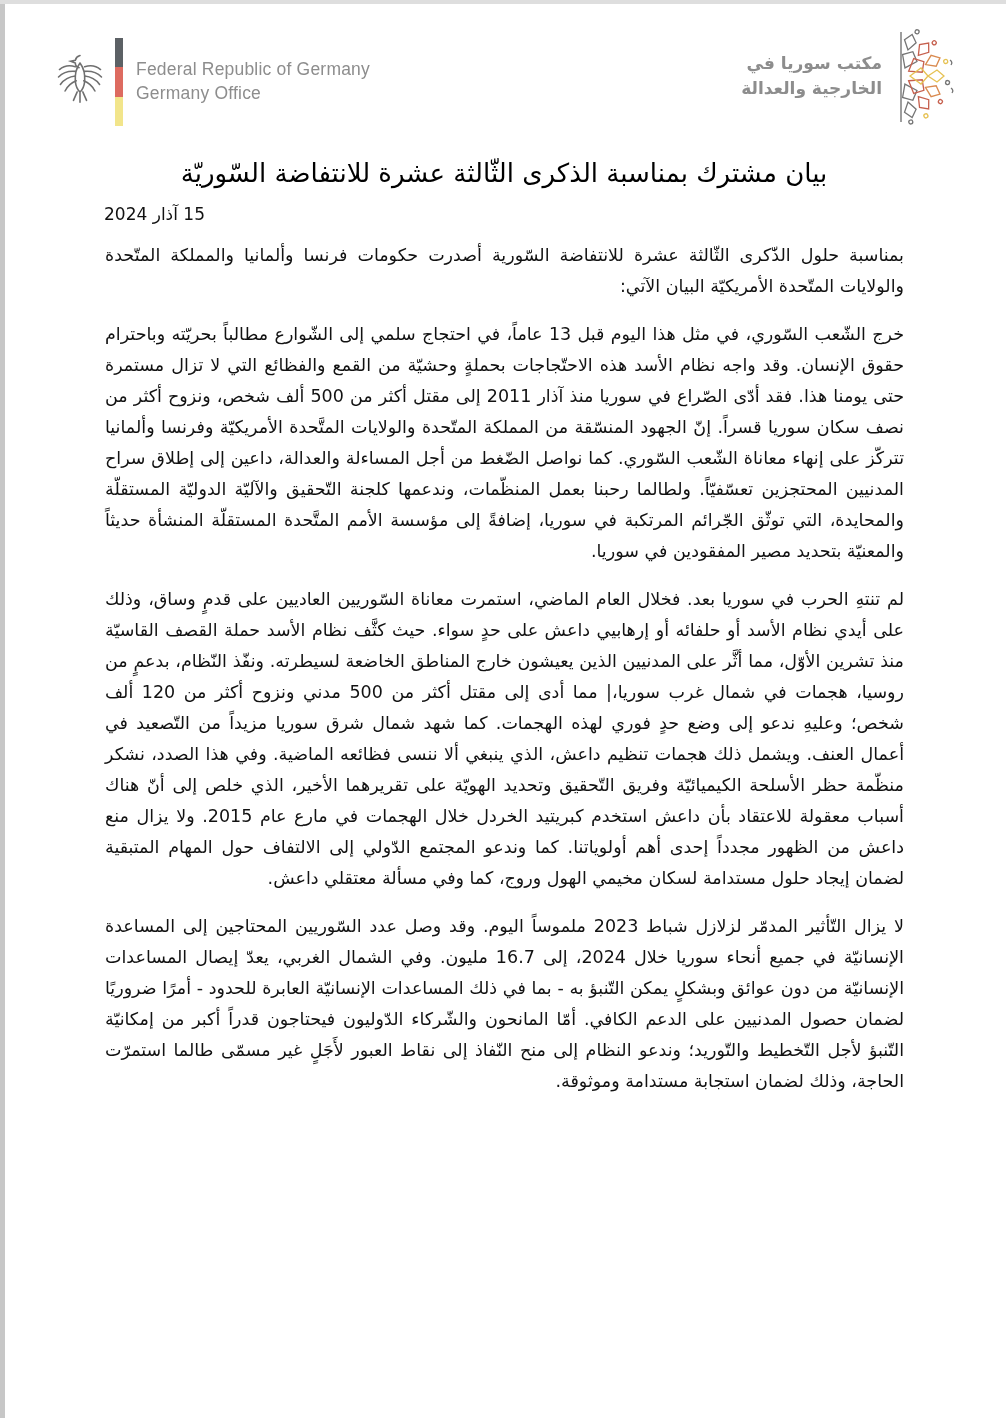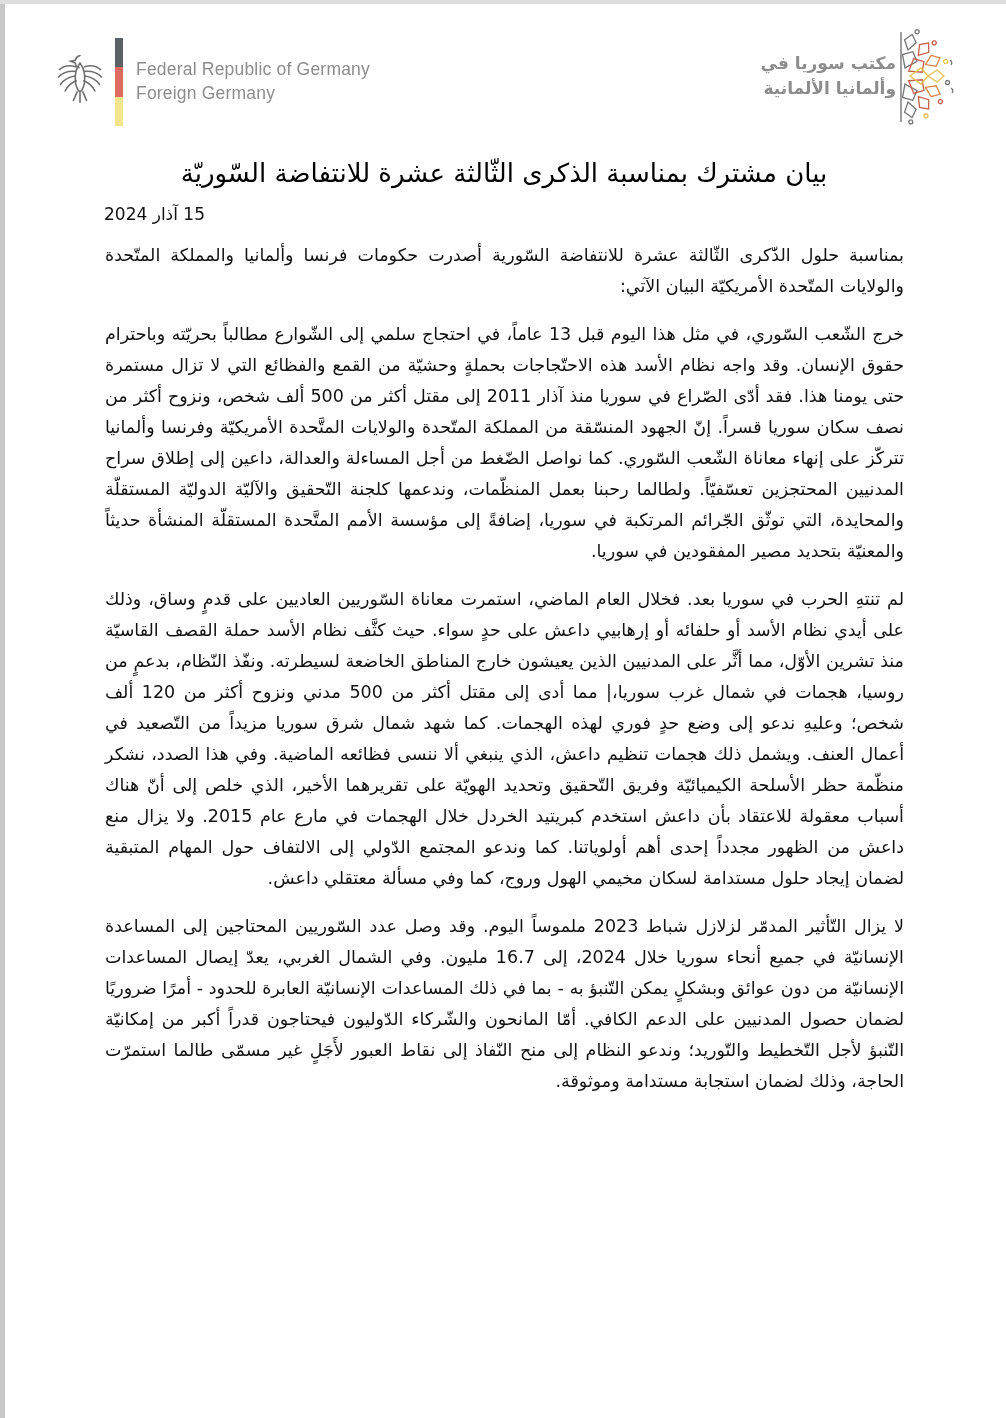--- a/index.html
+++ b/index.html
@@ -20,21 +20,21 @@
   .flag-bar { width: 8px; height: 88px; margin: 10px 0 0 7px; display: flex; flex-direction: column; }
   .flag-bar span { flex: 1; }
   .gov-text {
     margin-left: 13px; padding-top: 9px;
     color: #8d8d8d;
     font-family: "Liberation Sans", sans-serif;
     font-size: 17.5px; line-height: 1.32; letter-spacing: 0.2px;
   }
 
   
-  .syr-logo { position: absolute; top: 24px; right: 50px; display: flex; align-items: center; }
+  .syr-logo { position: absolute; top: 24px; right: 50px; display: flex; align-items: center; gap: 14px; }
   .syr-text {
     direction: rtl; text-align: right;
     color: #8d8d8d; font-weight: bold;
     font-size: 17px; line-height: 1.5;
     margin-left: 4px; white-space: nowrap;
   }
   .rosette-wrap { width: 60px; height: 104px; }
 
   
   .doc {
@@ -77,28 +77,28 @@
         </g>
       </svg>
     </div>
     <div class="flag-bar">
       <span style="background: rgb(92, 97, 101);"></span>
       <span style="background: rgb(221, 107, 96);"></span>
       <span style="background: rgb(242, 229, 139);"></span>
     </div>
     <div class="gov-text" style="color: rgb(141, 141, 141);">
       <div>Federal Republic of Germany</div>
-      <div>Foreign Germany</div>
+      <div>Germany Office</div>
     </div>
   </div>
 
   <div class="syr-logo">
     <div class="syr-text" style="color: rgb(141, 141, 141);">
       <div>مكتب سوريا في</div>
-      <div>وألمانيا الألمانية</div>
+      <div>الخارجية والعدالة</div>
     </div>
     <div class="rosette-wrap">
       <svg viewBox="0 0 60 104" width="60" height="104">
         <defs>
           <path id="p1" d="M9 0 L20 -8 L27 0 L20 8 Z"></path>
           <path id="p2" d="M27 0 L36 -6 L43 0 L36 6 Z"></path>
         </defs>
         <line x1="5" y1="8" x2="5" y2="98" stroke-width="1.4" style="stroke: rgb(117, 117, 117);"></line>
         <g transform="translate(5,52)" fill="none" stroke-width="1.3">
           <g style="stroke: rgb(117, 117, 117);">

